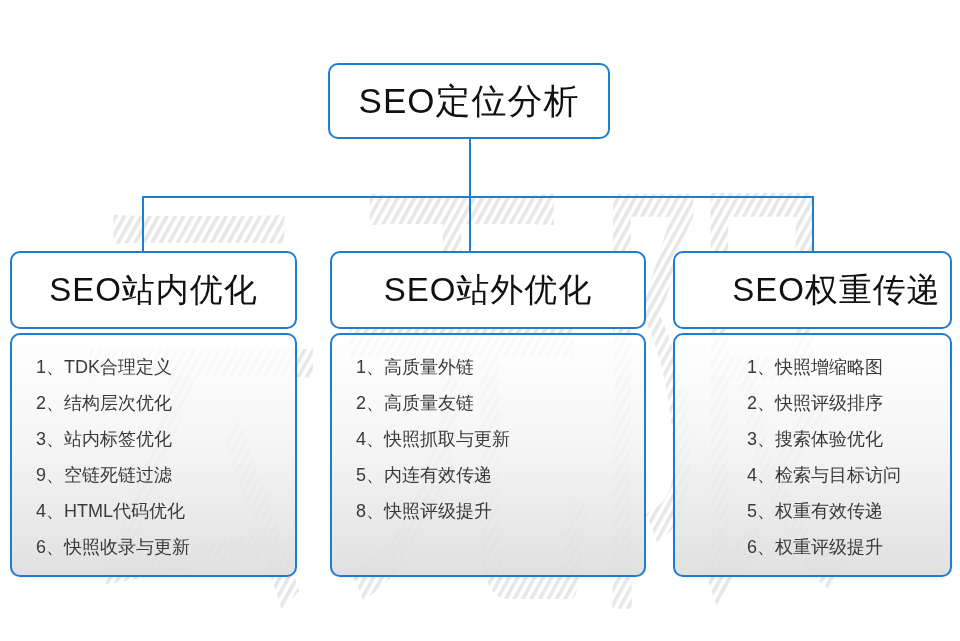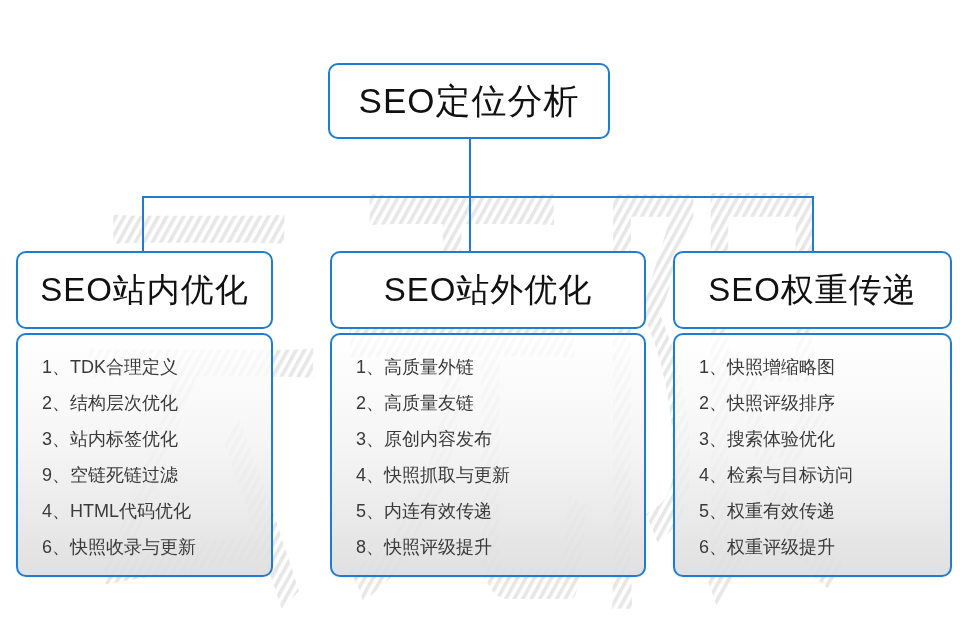--- a/index.html
+++ b/index.html
@@ -54,23 +54,23 @@
     left: 328px; top: 63px;
     width: 282px; height: 76px;
     font-size: 35px;
     letter-spacing: 1px;
   }
   .col-header {
     top: 251px; height: 78px;
     font-size: 33px;
     letter-spacing: 1px;
   }
-  .col-1 { left: 16px;   width: 257px; }
+  .col-1 { left: 10px;   width: 287px; }
   .col-2 { left: 330px; width: 316px; }
-  .col-3 { left: 673px; width: 279px; }
+  .col-3 { left: 673px; width: 279px; padding-left: 48px; }
 
   
   .col-panel {
     position: absolute;
     top: 333px; height: 244px;
     border: 2px solid #1e7dd2;
     border-radius: 10px;
     background: linear-gradient(180deg,
       rgba(255,255,255,0.80) 0%,
       rgba(244,244,244,0.86) 45%,
@@ -131,21 +131,20 @@
     </ul>
   </div>
 
   <div class="box col-header col-2">
     <span>SEO站外优化</span>
   </div>
   <div class="col-panel col-2">
     <ul>
       <li>1、高质量外链</li>
       <li>2、高质量友链</li>
-      <li>3、原创内容发布</li>
       <li>4、快照抓取与更新</li>
       <li>5、内连有效传递</li>
       <li>8、快照评级提升</li>
     </ul>
   </div>
 
   <div class="box col-header col-3">
     <span>SEO权重传递</span>
   </div>
   <div class="col-panel col-3">

